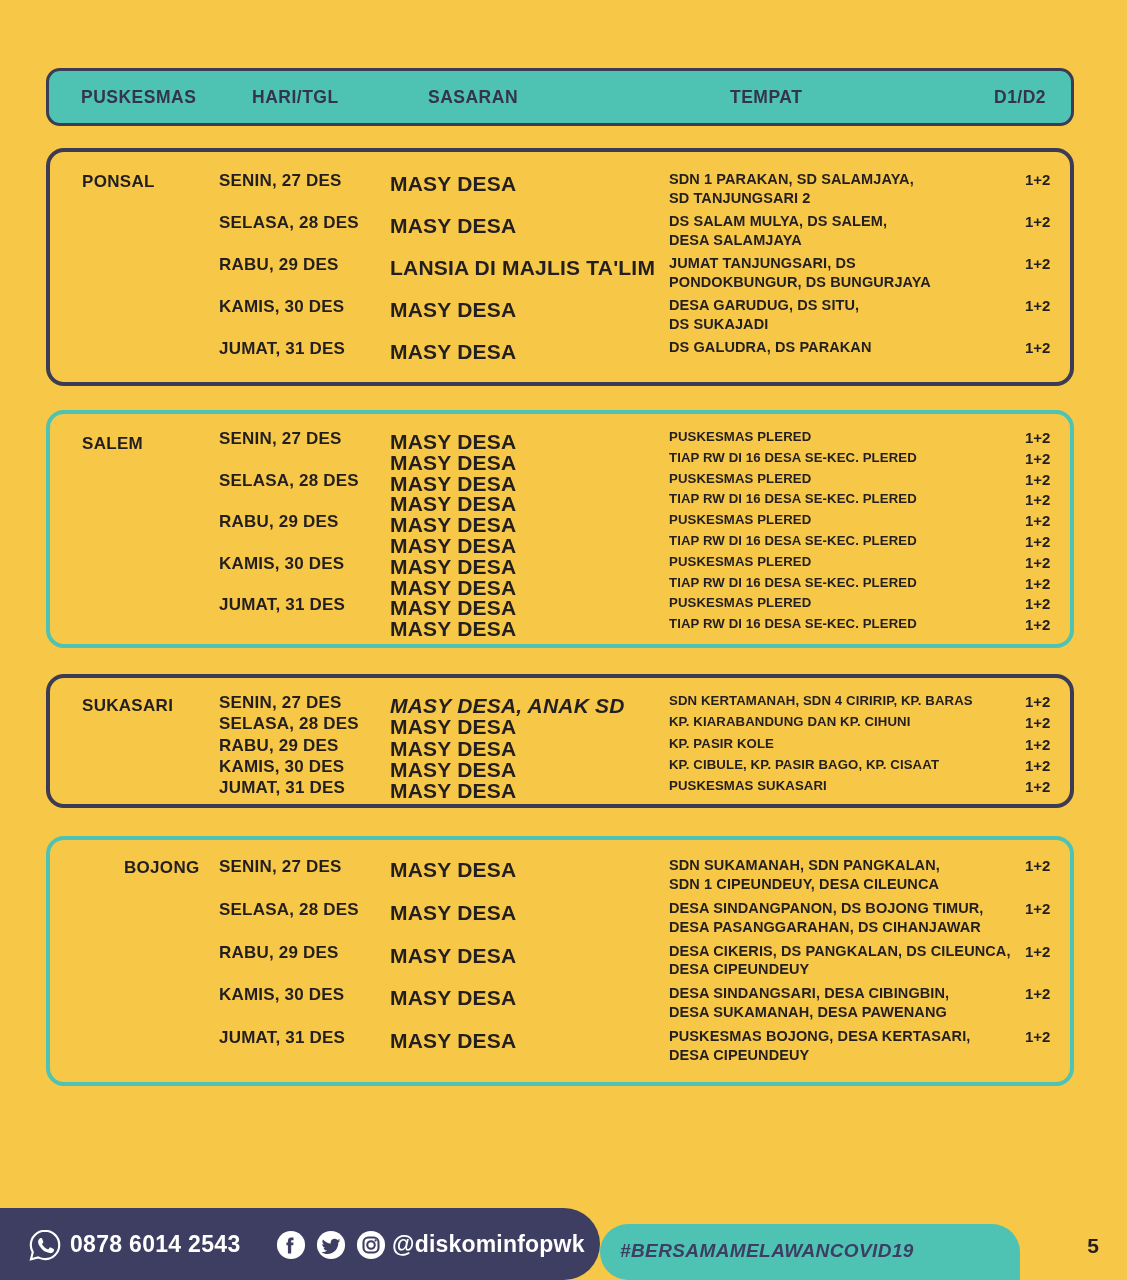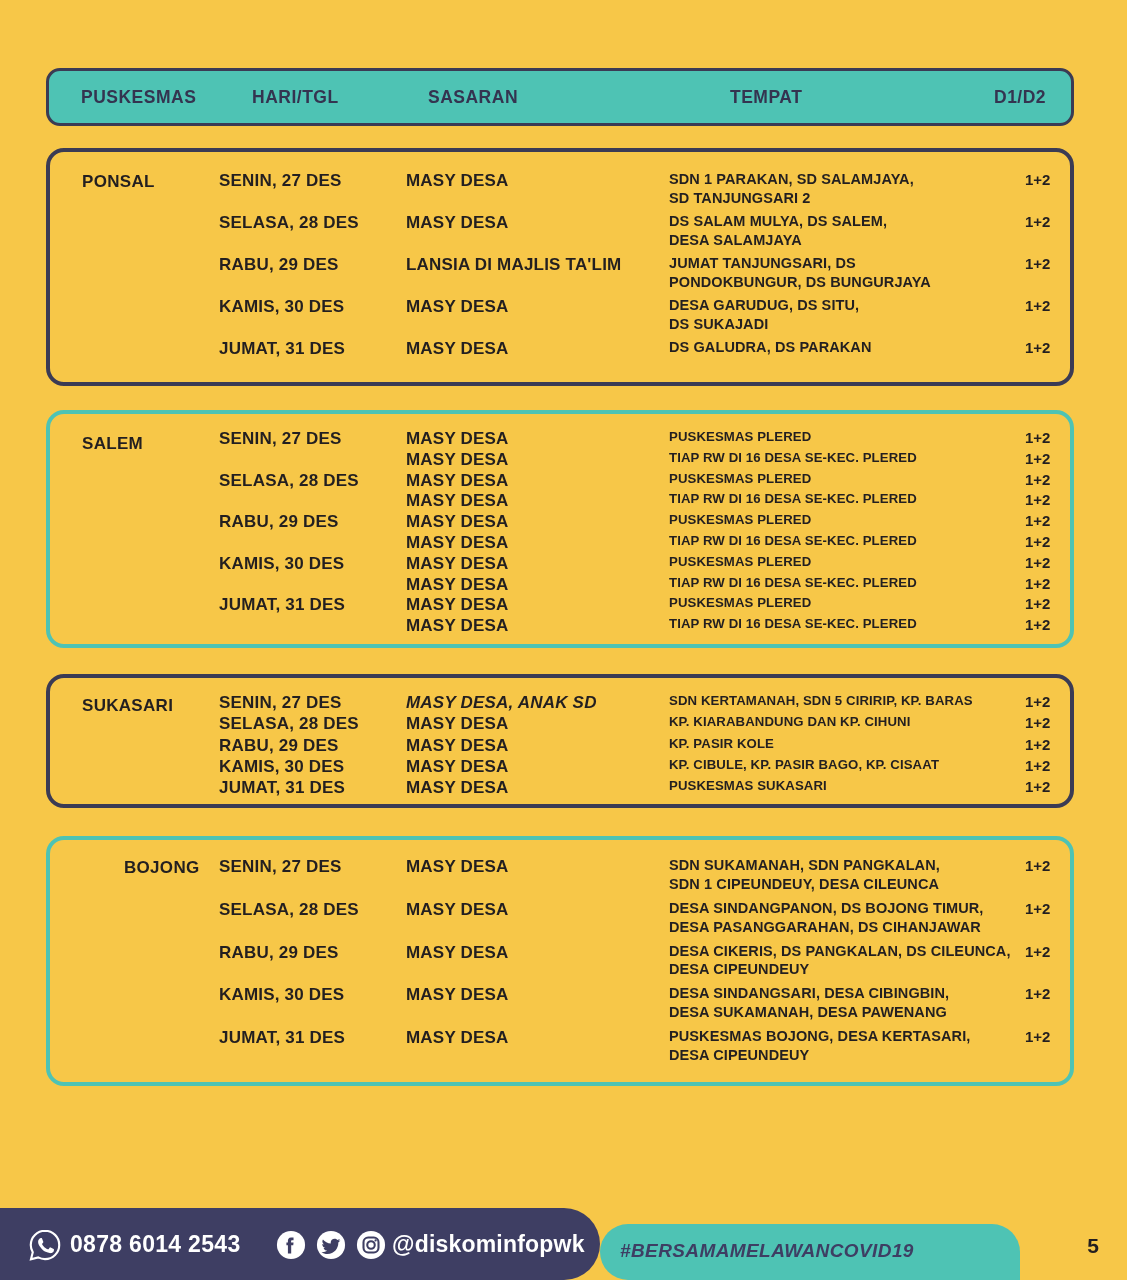--- a/index.html
+++ b/index.html
@@ -42,21 +42,21 @@
     position:absolute;left:32px;
     font-weight:bold;font-size:17px;color:#231F20;
     letter-spacing:.3px;white-space:nowrap;
   }
   .cell{
     position:absolute;
     font-weight:bold;color:#231F20;
     white-space:pre-line;line-height:1.30;
   }
   .c-hari{left:169px;font-size:17px;letter-spacing:.2px;}
-  .c-sas {left:356px;font-size:17px;letter-spacing:.2px;}
+  .c-sas {left:340px;font-size:21px;letter-spacing:.2px;}
   .c-temp{left:619px;font-size:14.5px;letter-spacing:.1px;}
   .c-dos {left:975px;font-size:15px;}
 
   
   .dense .c-temp{font-size:13.2px;}
 
   
   .footer-navy{
     position:absolute;left:-40px;bottom:0;width:640px;height:72px;
     background:#3E3E63;
@@ -174,21 +174,21 @@
       <div class="cell c-dos" style="top: 180.4px;">1+2</div>
       <div class="cell c-hari" style="top: 201.2px;"></div>
       <div class="cell c-sas" style="top: 201.2px;">MASY DESA</div>
       <div class="cell c-temp" style="top: 201.2px;">TIAP RW DI 16 DESA SE-KEC. PLERED</div>
       <div class="cell c-dos" style="top: 201.2px;">1+2</div>
     </div>
     <div class="card dense" style="top: 674px; height: 134px;">
       <div class="pusk-name" style="top: 18px;">SUKASARI</div>
       <div class="cell c-hari" style="top: 14px;">SENIN, 27 DES</div>
       <div class="cell c-sas" style="top: 14px; font-style: italic;">MASY DESA, ANAK SD</div>
-      <div class="cell c-temp" style="top: 14px;">SDN KERTAMANAH, SDN 5 CIRIRIP, KP. BARAS</div>
+      <div class="cell c-temp" style="top: 14px;">SDN KERTAMANAH, SDN 4 CIRIRIP, KP. BARAS</div>
       <div class="cell c-dos" style="top: 14px;">1+2</div>
       <div class="cell c-hari" style="top: 35.3px;">SELASA, 28 DES</div>
       <div class="cell c-sas" style="top: 35.3px;">MASY DESA</div>
       <div class="cell c-temp" style="top: 35.3px;">KP. KIARABANDUNG DAN KP. CIHUNI</div>
       <div class="cell c-dos" style="top: 35.3px;">1+2</div>
       <div class="cell c-hari" style="top: 56.6px;">RABU, 29 DES</div>
       <div class="cell c-sas" style="top: 56.6px;">MASY DESA</div>
       <div class="cell c-temp" style="top: 56.6px;">KP. PASIR KOLE</div>
       <div class="cell c-dos" style="top: 56.6px;">1+2</div>
       <div class="cell c-hari" style="top: 77.9px;">KAMIS, 30 DES</div>

